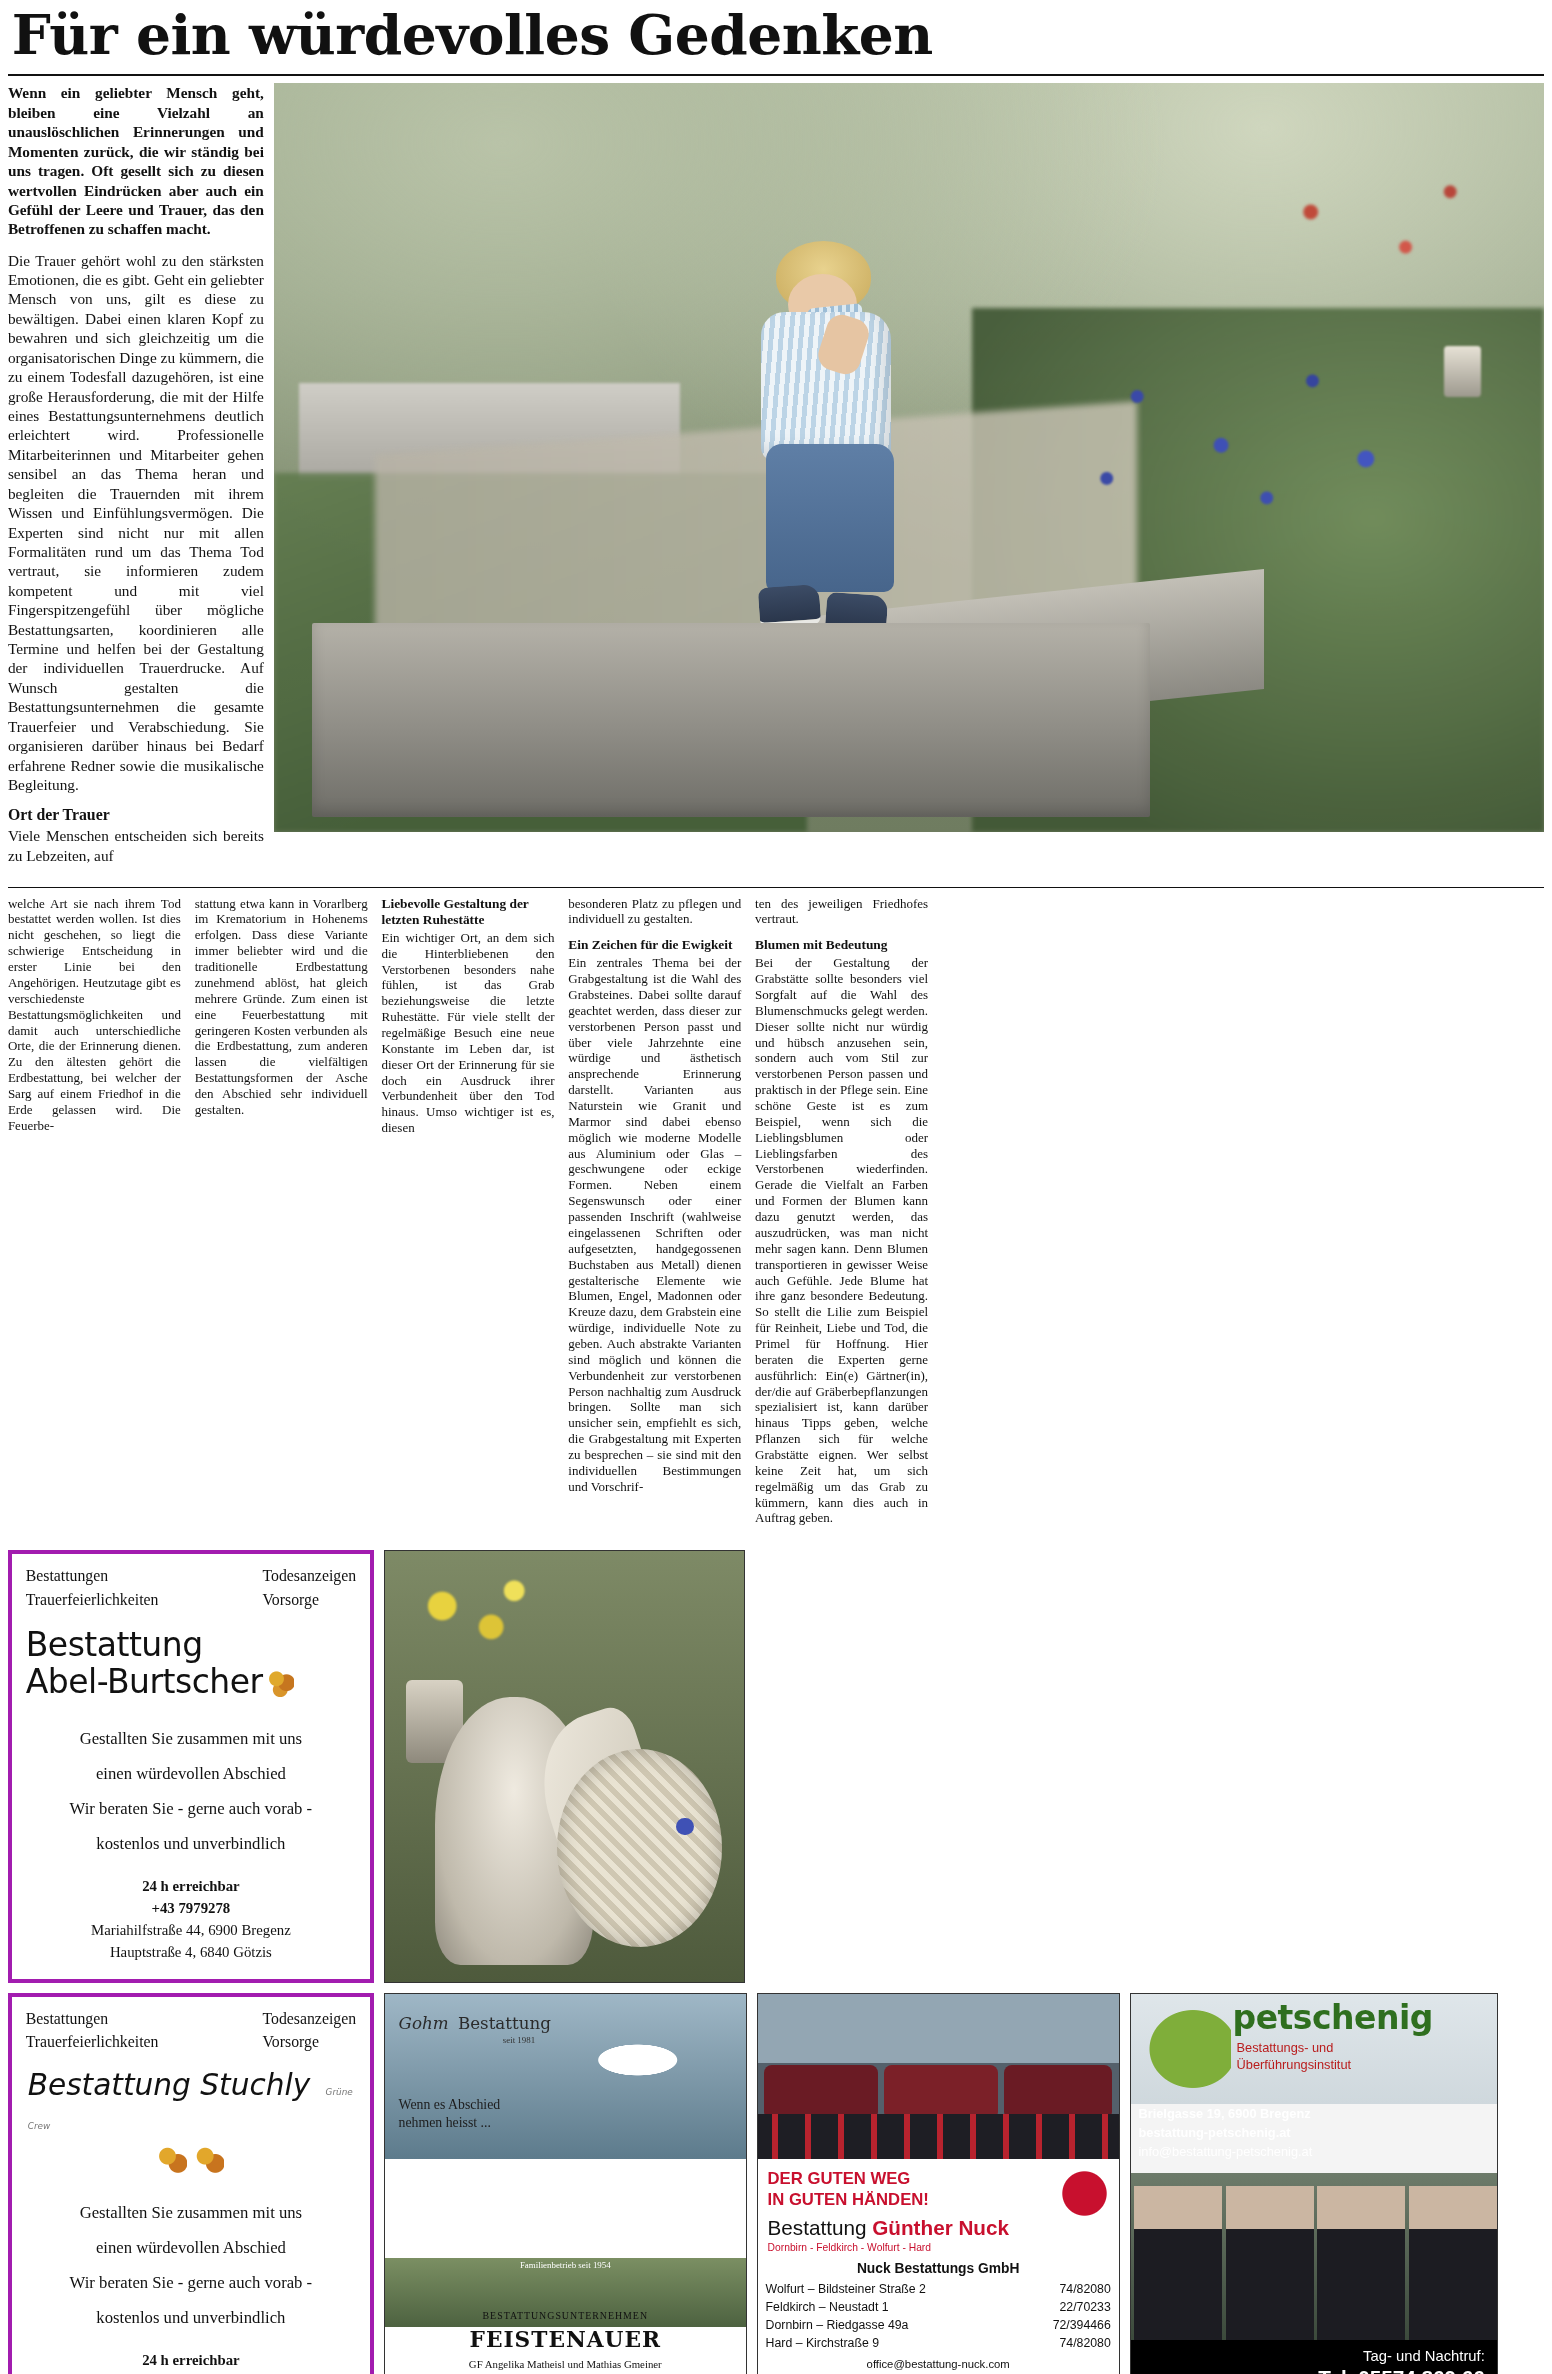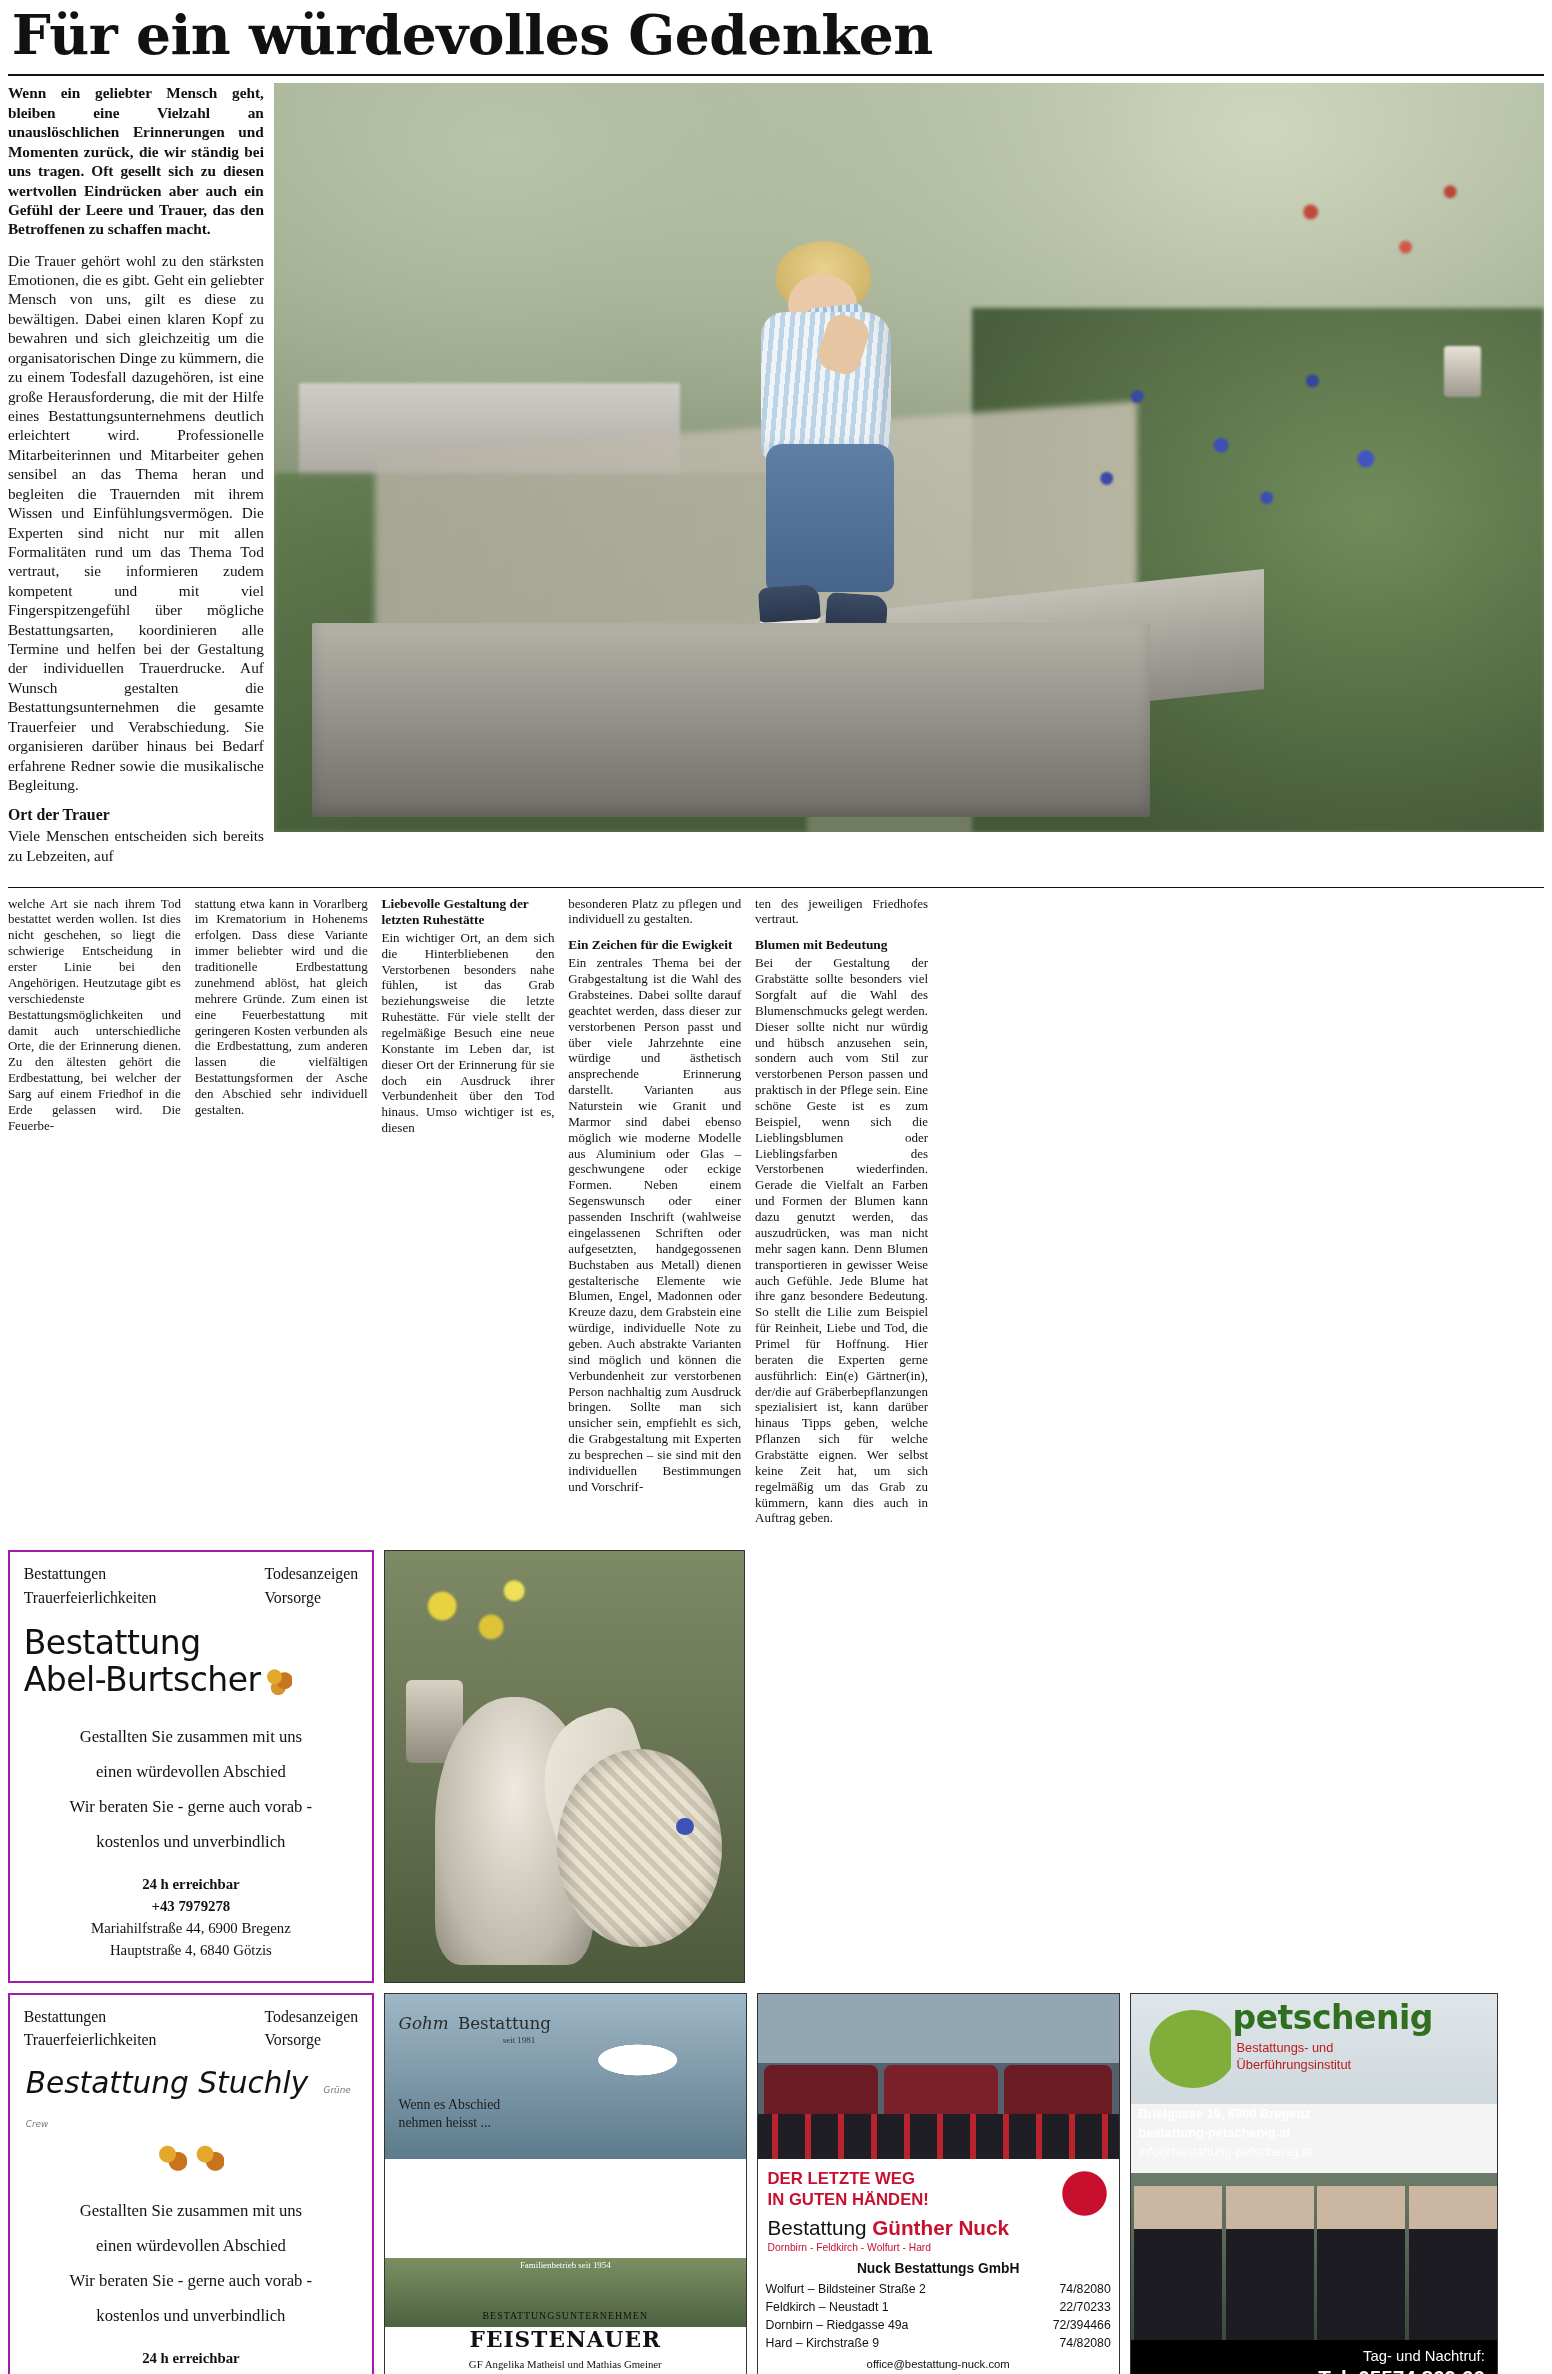--- a/index.html
+++ b/index.html
@@ -141,21 +141,21 @@
   .body-cols {
     display:flex; gap:13.8px; margin-top:9.9px;
     border-top:1px solid #111; padding-top:7.9px;
   }
   .bcol { width:173px; flex:0 0 173px; }
   .bcol p { margin:0 0 9.9px 0; font-size:13px; line-height:1.22; text-align:justify; hyphens:auto; }
   .bcol h4 { margin:0 0 2px 0; font-size:13.4px; font-weight:bold; line-height:1.2; }
 
   
   .ads-row { display:flex; gap:9.9px; margin-top:13.8px; align-items:flex-start; }
-  .ad { border:2px solid #a21caf; box-sizing:border-box; overflow:hidden; position:relative; }
+  .ad { border:4px solid #a21caf; box-sizing:border-box; overflow:hidden; position:relative; }
 
   .ad-abel { width:366px; height:433px; background:#fff; }
   .ad-stuchly { width:366px; height:448px; background:#fff; }
   .abel-head {
     display:flex; justify-content:space-between; gap:9.9px;
     font-size:15.8px; padding:9.9px 13.8px 0 13.8px; line-height:1.5;
   }
   .abel-head .col { display:flex; flex-direction:column; }
   .abel-logo {
     font-family:"DejaVu Sans", sans-serif;
@@ -464,21 +464,21 @@
     <div class="ad-nuck">
       <div class="nuck-photo">
         <div class="van"></div>
         <div class="van2"></div>
         <div class="van3"></div>
         <div class="people"></div>
       </div>
       <div class="poppy"></div>
       <div style="position:absolute;left:0;right:0;top:165px;">
         <div class="nuck-red">
-          <div>DER LETZTE WEG</div>
+          <div>DER GUTEN WEG</div>
           <div>IN GUTEN HÄNDEN!</div>
         </div>
         <div class="nuck-title">
           <span>Bestattung </span><b>Günther Nuck</b>
         </div>
         <div class="nuck-sub">Dornbirn - Feldkirch - Wolfurt - Hard</div>
         <div class="nuck-co">Nuck Bestattungs GmbH</div>
         <table class="nuck-table">
           <tbody>
               <tr>

